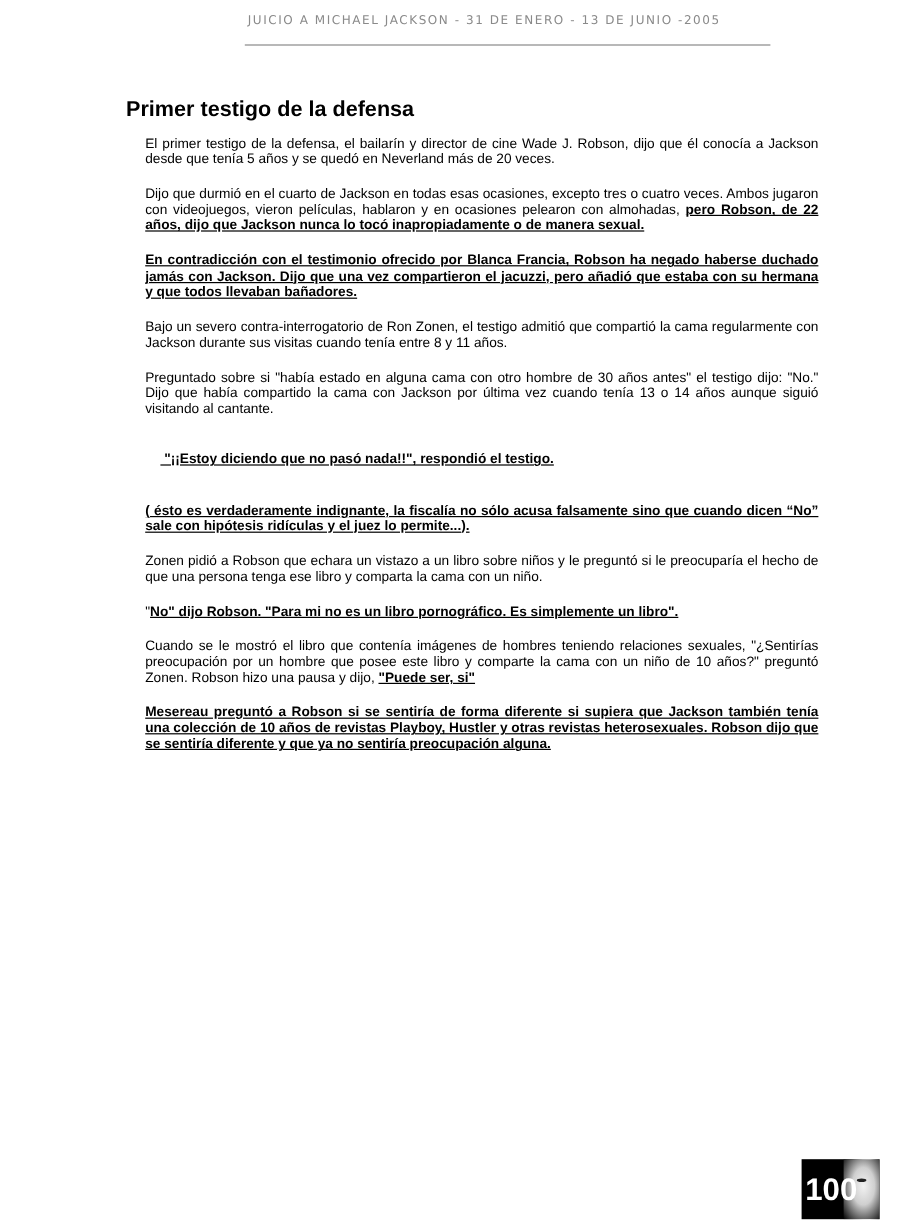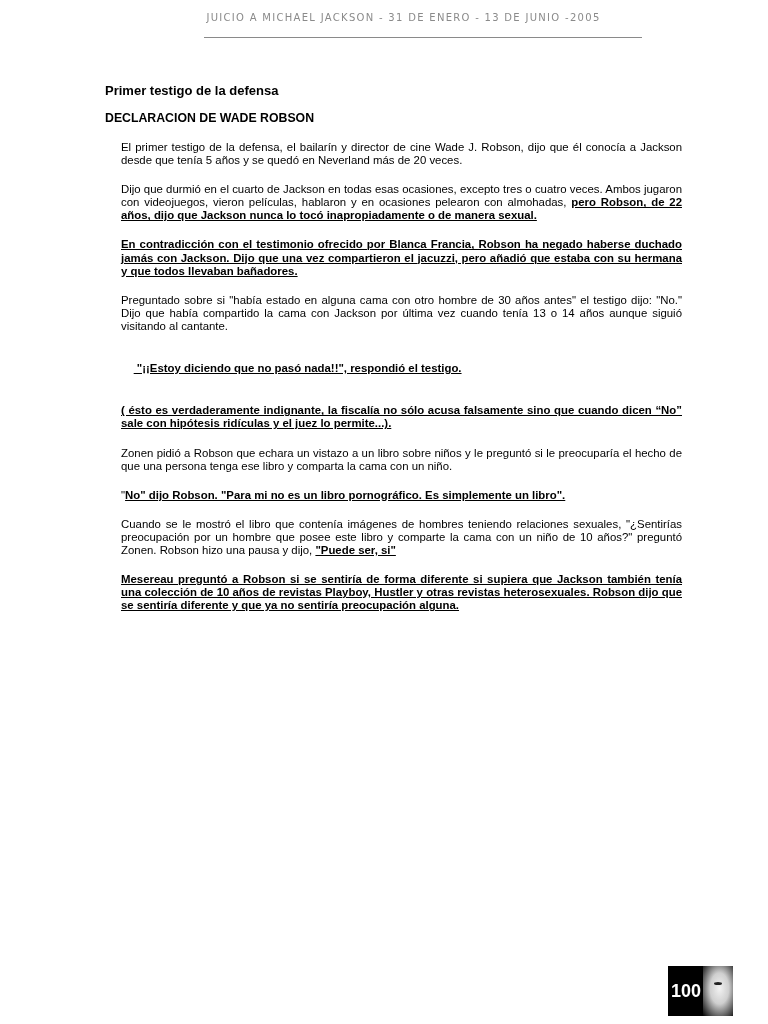--- a/index.html
+++ b/index.html
@@ -41,21 +41,21 @@
     .content {
       position: absolute;
       top: 84px;
       left: 105px;
       width: 593px;
       font-size: 11.4px;
       line-height: 13.1px;
     }
     .section-title {
       font-weight: bold;
-      font-size: 13px;
+      font-size: 18px;
       margin: 0 0 13px 0;
       line-height: 14px;
     }
     .decl-title {
       font-weight: bold;
       font-size: 12.3px;
       margin: 0 0 4px 0;
       line-height: 14px;
     }
     .para {
@@ -89,45 +89,47 @@
       height: 3px;
       background: #222;
       border-radius: 50%;
     }
     .badge-number {
       position: absolute;
       left: 3px;
       top: 12px;
       font-family: "Liberation Sans", sans-serif;
       font-weight: bold;
-      font-size: 18px;
+      font-size: 26px;
       color: #fff;
       line-height: 26px;
     }
   </style>
 </head>
 <body>
 
 <div class="page-header">
   <span class="header-title">JUICIO A MICHAEL JACKSON - 31 DE ENERO  -  13 DE JUNIO -2005</span>
 </div>
 <div class="header-rule"></div>
 
 <div class="content">
   <div class="section-title">Primer testigo de la defensa</div>
-  <div class="decl-title">DECLARACION DE WADE ROBSON</div>
 
   <p class="para">
     <span>El primer testigo de la defensa, el bailarín y director de cine Wade J. Robson, dijo que él conocía a Jackson desde que tenía 5 años y se quedó en Neverland más de 20 veces.</span>
   </p>
   <p class="para">
     <span>Dijo que durmió en el cuarto de Jackson en todas esas ocasiones, excepto tres o cuatro veces. Ambos jugaron con videojuegos, vieron películas, hablaron y en ocasiones pelearon con almohadas, </span><span class="b">pero Robson, de 22 años, dijo que Jackson nunca lo tocó inapropiadamente o de manera sexual.</span>
   </p>
   <p class="para">
     <span class="b">En contradicción con el testimonio ofrecido por Blanca Francia, Robson ha negado haberse duchado jamás con Jackson. Dijo que una vez compartieron el jacuzzi, pero añadió que estaba con su hermana y que todos llevaban bañadores.</span>
+  </p>
+  <p class="para">
+    <span>Bajo un severo contra-interrogatorio de Ron Zonen, el testigo admitió que compartió la cama regularmente con Jackson durante sus visitas cuando tenía entre 8 y 11 años.</span>
   </p>
   <p class="para">
     <span>Preguntado sobre si "había estado en alguna cama con otro hombre de 30 años antes" el testigo dijo: "No." Dijo que había compartido la cama con Jackson por última vez cuando tenía 13 o 14 años aunque siguió visitando al cantante.</span>
   </p>
   <p class="para" style="white-space: pre-wrap;">
     <span class="b"> "¡¡Estoy diciendo que no pasó nada!!", respondió el testigo.</span>
   </p>
   <p class="para">
     <span class="b">( ésto es verdaderamente indignante, la fiscalía no sólo acusa falsamente sino que cuando dicen “No” sale con hipótesis ridículas y el juez lo permite...).</span>
   </p>

